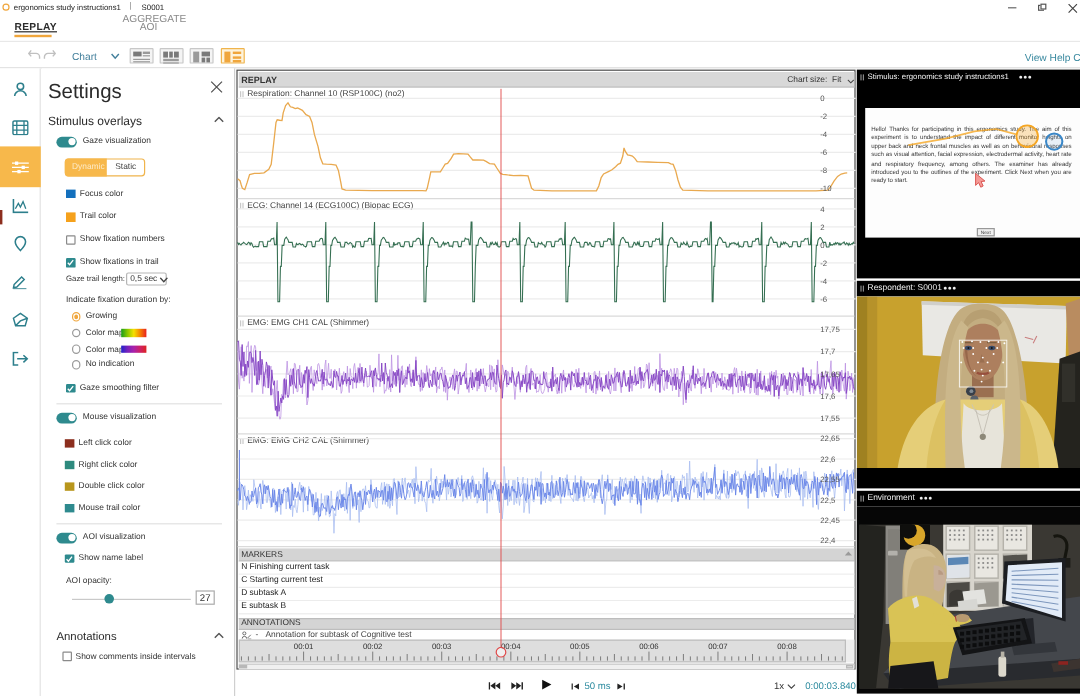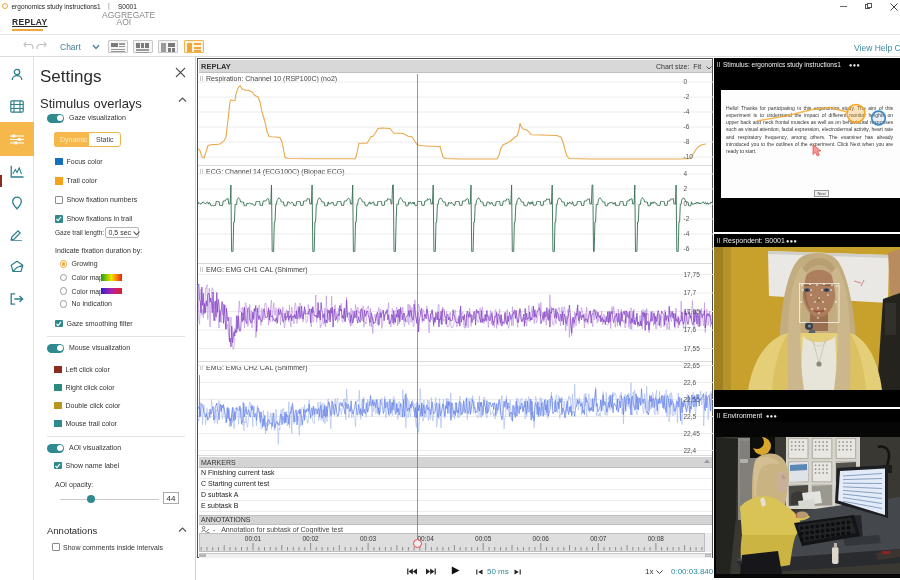--- a/index.html
+++ b/index.html
@@ -92,21 +92,21 @@
     <path d="M7 1.2 L12.8 5.2 L11 11.5 L3 11.5 L1.2 5.2 z M12.8 5.2 L7 7.4 L3 11.5" fill="none" stroke="#2d7f8c" stroke-width="1.2"></path>
   </svg>
 <svg class="ab" style="left:10px;top:293px;" width="14" height="12">
     <path d="M5.2 0.8 H1.2 V11.2 H5.2 M4.3 6 H12 M9.5 3 L12.7 6 L9.5 9" fill="none" stroke="#2d7f8c" stroke-width="1.3"></path>
   </svg>
 <div class="ab" style="left:35px;top:57px;width:161px;height:523px;background:#fff;border-right:1px solid #cfcfcf;"></div>
 <div class="ab" style="left:40px;top:66.5px;font-size:17px;color:#2b2b2b;white-space:nowrap;">Settings</div>
 <svg class="ab" style="left:175px;top:67px;" width="11" height="11">
     <path d="M1 1 L10 10 M10 1 L1 10" stroke="#555" stroke-width="1.1"></path>
   </svg>
-<div class="ab" style="left:40px;top:95.5px;font-size:13px;color:#2b2b2b;white-space:nowrap;">Stimulus overlays</div>
+<div class="ab" style="left:40px;top:95.5px;font-size:10px;color:#2b2b2b;white-space:nowrap;">Stimulus overlays</div>
 <svg class="ab" style="left:178px;top:97px;" width="9" height="6">
     <path d="M1 4.5 L4.5 1 L8 4.5" fill="none" stroke="#555" stroke-width="1.2"></path>
   </svg>
 <div class="ab" style="left:47px;top:114px;width:17px;height:8.5px;background:#2e8a8e;border-radius:5px;"></div>
 <div class="ab" style="left:56.5px;top:115.25px;width:6px;height:6px;background:#fff;border-radius:50%;"></div>
 <div class="ab" style="left:69px;top:114px;font-size:7px;color:#333;white-space:nowrap;">Gaze visualization</div>
 <div class="ab" style="left:54px;top:132px;width:67px;height:15px;border:1px solid #f0b44c;border-radius:3px;background:#fff;"></div>
 <div class="ab" style="left:54px;top:132px;width:35px;height:15px;background:#f7b84b;border-radius:3px 0 0 3px;"></div>
 <div class="ab" style="left:60px;top:136px;font-size:7px;color:#fdeac6;white-space:nowrap;">Dynamic</div>
 <div class="ab" style="left:96px;top:136px;font-size:7px;color:#444;white-space:nowrap;">Static</div>
@@ -162,21 +162,21 @@
 <div class="ab" style="left:69px;top:444px;font-size:7px;color:#333;white-space:nowrap;">AOI visualization</div>
 <div class="ab" style="left:54px;top:461.5px;width:7.5px;height:7.5px;background:#2e8a8e;border-radius:1px;"></div>
 <svg class="ab" style="left:54px;top:461.5px;" width="7.5" height="7.5">
     <path d="M1.5 4 L3 5.6 L6 1.8" fill="none" stroke="#fff" stroke-width="1.1"></path>
   </svg>
 <div class="ab" style="left:65.5px;top:461.5px;font-size:7px;color:#333;white-space:nowrap;">Show name label</div>
 <div class="ab" style="left:55px;top:480.5px;font-size:7px;color:#333;white-space:nowrap;">AOI opacity:</div>
 <div class="ab" style="left:60px;top:498.5px;width:99px;height:1.5px;background:#c9c9c9;"></div>
 <div class="ab" style="left:86.5px;top:495px;width:8px;height:8px;background:#2e8a8e;border-radius:50%;"></div>
 <div class="ab" style="left:163px;top:492px;width:16px;height:12px;border:1px solid #ababab;background:#fff;"></div>
-<div class="ab" style="left:166.5px;top:494px;font-size:8px;color:#333;white-space:nowrap;">44</div>
+<div class="ab" style="left:166.5px;top:494px;font-size:8px;color:#333;white-space:nowrap;">27</div>
 <div class="ab" style="left:47px;top:525px;font-size:9.5px;color:#2b2b2b;white-space:nowrap;">Annotations</div>
 <svg class="ab" style="left:178px;top:527px;" width="9" height="6">
     <path d="M1 4.5 L4.5 1 L8 4.5" fill="none" stroke="#555" stroke-width="1.2"></path>
   </svg>
 <div class="ab" style="left:52px;top:543px;width:7.5px;height:7.5px;background:#fff;border:1px solid #8a8a8a;border-radius:1px;"></div>
 <div class="ab" style="left:63px;top:543.5px;font-size:7px;color:#333;white-space:nowrap;">Show comments inside intervals</div>
 <div class="ab" style="left:197px;top:58px;width:516px;height:500px;background:#fff;border:1.5px solid #4e4e4e;"></div>
 <div class="ab" style="left:198.5px;top:59.5px;width:513px;height:13.5px;background:#d8d8d8;border-bottom:1px solid #c0c0c0;"></div>
 <div class="ab" style="left:201px;top:62px;font-size:7.5px;color:#333;font-weight:bold;">REPLAY</div>
 <div class="ab" style="left:656px;top:63px;font-size:7px;color:#333;">Chart size:&nbsp; Fit</div>

